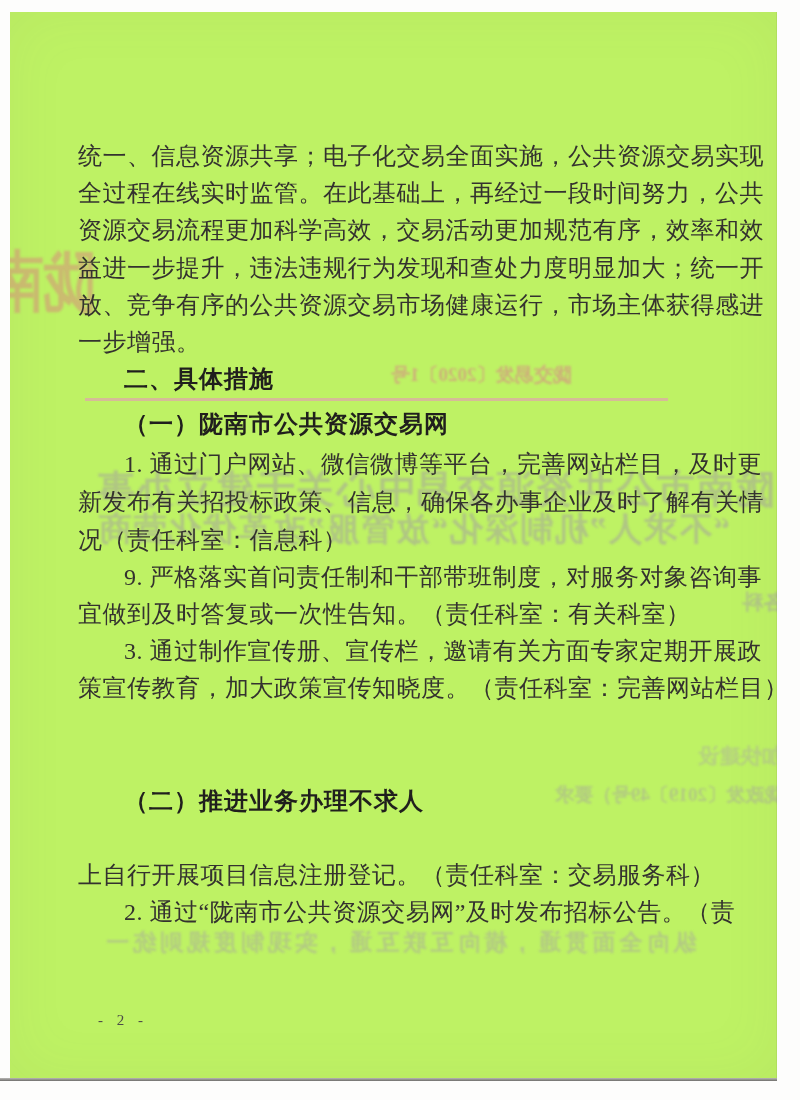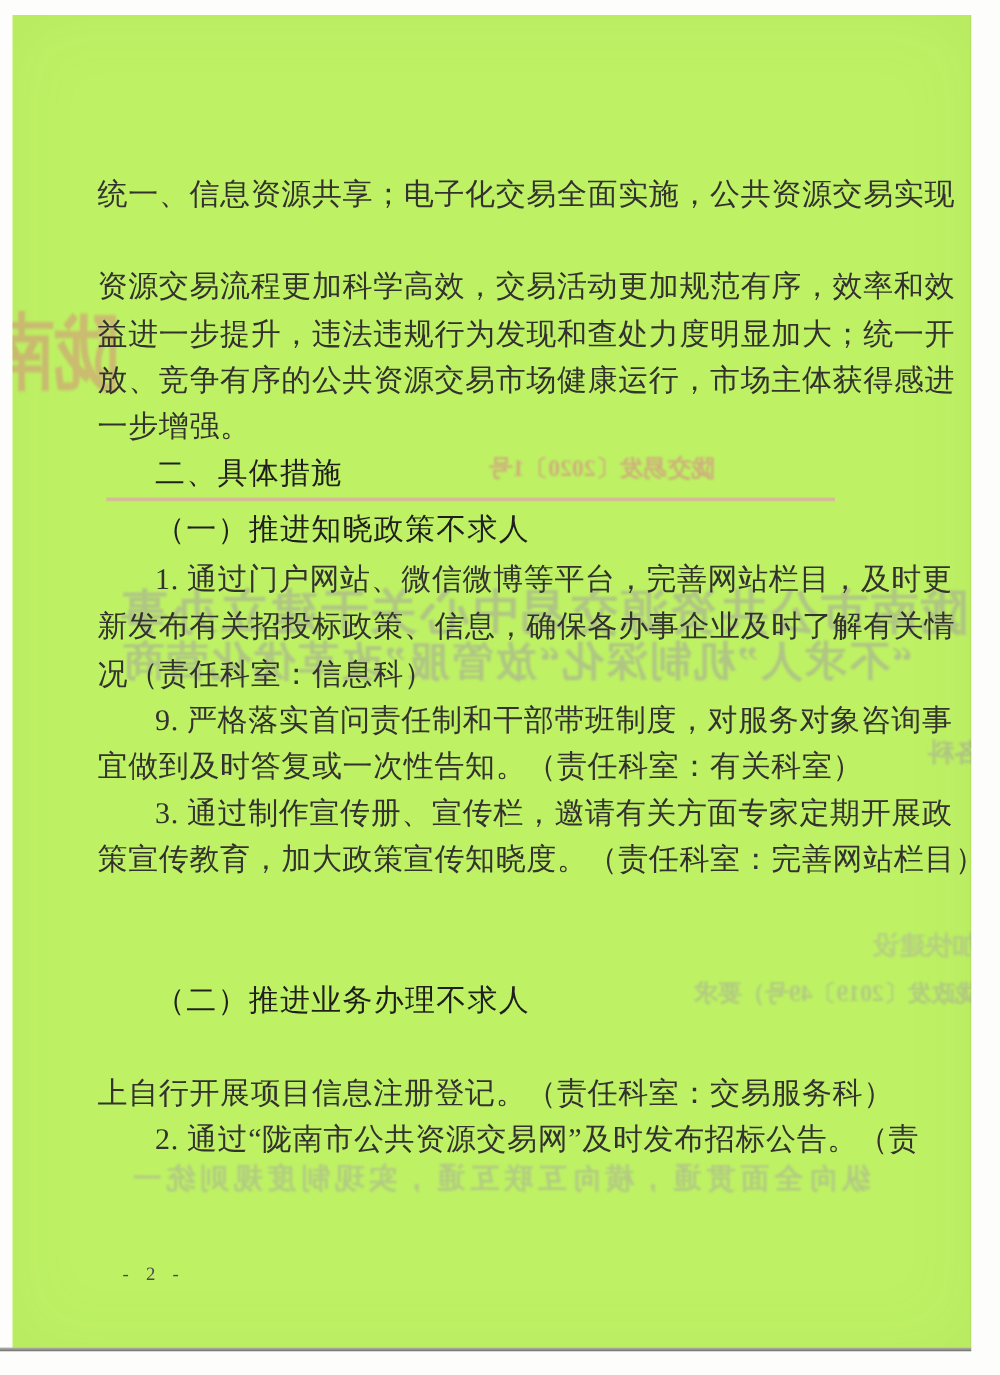--- a/index.html
+++ b/index.html
@@ -19,21 +19,21 @@
     background:rgba(0,0,0,0.05);
   }
   .bottom-edge{
     position:absolute;left:0;top:1078px;width:777px;height:3px;
     background:linear-gradient(to bottom,#b9b8b5,#6f6e6b);
   }
   .line{
     position:absolute;white-space:pre;
     font-size:24px;line-height:28px;color:#34322f;letter-spacing:0.5px;
   }
-  .heading{font-weight:normal;color:#201f1d;letter-spacing:1px;}
+  .heading{font-weight:bold;color:#201f1d;letter-spacing:1px;}
   .pagenum{
     position:absolute;left:88px;top:1000px;
     font-size:15px;letter-spacing:5px;color:#4c4b49;
   }
   .rule-red{
     position:absolute;left:75px;top:386px;width:583px;height:3px;
     background:#dcaca5;opacity:0.8;
   }
   .ghost{
     position:absolute;white-space:pre;font-weight:bold;
@@ -67,26 +67,27 @@
   <div class="ghost ghost-gray ghost-title1">陇南市公共资源交易中心关于建立办事</div>
   <div class="ghost ghost-gray ghost-title2">“不求人”机制深化“放管服”改革优化营商</div>
   <div class="ghost ghost-gray ghost-frag1">中心各科</div>
   <div class="ghost ghost-gray ghost-frag2">加快建设</div>
   <div class="ghost ghost-gray ghost-frag3">（陇政发〔2019〕49号）要求</div>
   <div class="ghost ghost-gray ghost-bottom">纵向全面贯通，横向互联互通，实现制度规则统一</div>
 
   <div class="rule-red"></div>
 
   <div class="line" style="left:68px;top:130px">统一、信息资源共享；电子化交易全面实施，公共资源交易实现</div>
+  <div class="line" style="left:68px;top:167px">全过程在线实时监管。在此基础上，再经过一段时间努力，公共</div>
   <div class="line" style="left:68px;top:204px">资源交易流程更加科学高效，交易活动更加规范有序，效率和效</div>
   <div class="line" style="left:68px;top:242px">益进一步提升，违法违规行为发现和查处力度明显加大；统一开</div>
   <div class="line" style="left:68px;top:279px">放、竞争有序的公共资源交易市场健康运行，市场主体获得感进</div>
   <div class="line" style="left:68px;top:316px">一步增强。</div>
   <div class="line heading" style="left:114px;top:353px">二、具体措施</div>
-  <div class="line heading" style="left:114px;top:398px">（一）推进知晓政策不求人</div>
+  <div class="line heading" style="left:114px;top:398px">（一）陇南市公共资源交易网</div>
   <div class="line" style="left:114px;top:438px">1. 通过门户网站、微信微博等平台，完善网站栏目，及时更</div>
   <div class="line" style="left:68px;top:514px">况（责任科室：信息科）</div>
   <div class="line" style="left:68px;top:476px">新发布有关招投标政策、信息，确保各办事企业及时了解有关情</div>
   <div class="line" style="left:114px;top:551px">9. 严格落实首问责任制和干部带班制度，对服务对象咨询事</div>
   <div class="line" style="left:68px;top:588px">宜做到及时答复或一次性告知。（责任科室：有关科室）</div>
   <div class="line" style="left:114px;top:625px">3. 通过制作宣传册、宣传栏，邀请有关方面专家定期开展政</div>
   <div class="line" style="left:68px;top:662px">策宣传教育，加大政策宣传知晓度。（责任科室：完善网站栏目）</div>
   <div class="line heading" style="left:114px;top:775px">（二）推进业务办理不求人</div>
   <div class="line" style="left:68px;top:849px">上自行开展项目信息注册登记。（责任科室：交易服务科）</div>
   <div class="line" style="left:114px;top:886px">2. 通过“陇南市公共资源交易网”及时发布招标公告。（责</div>

